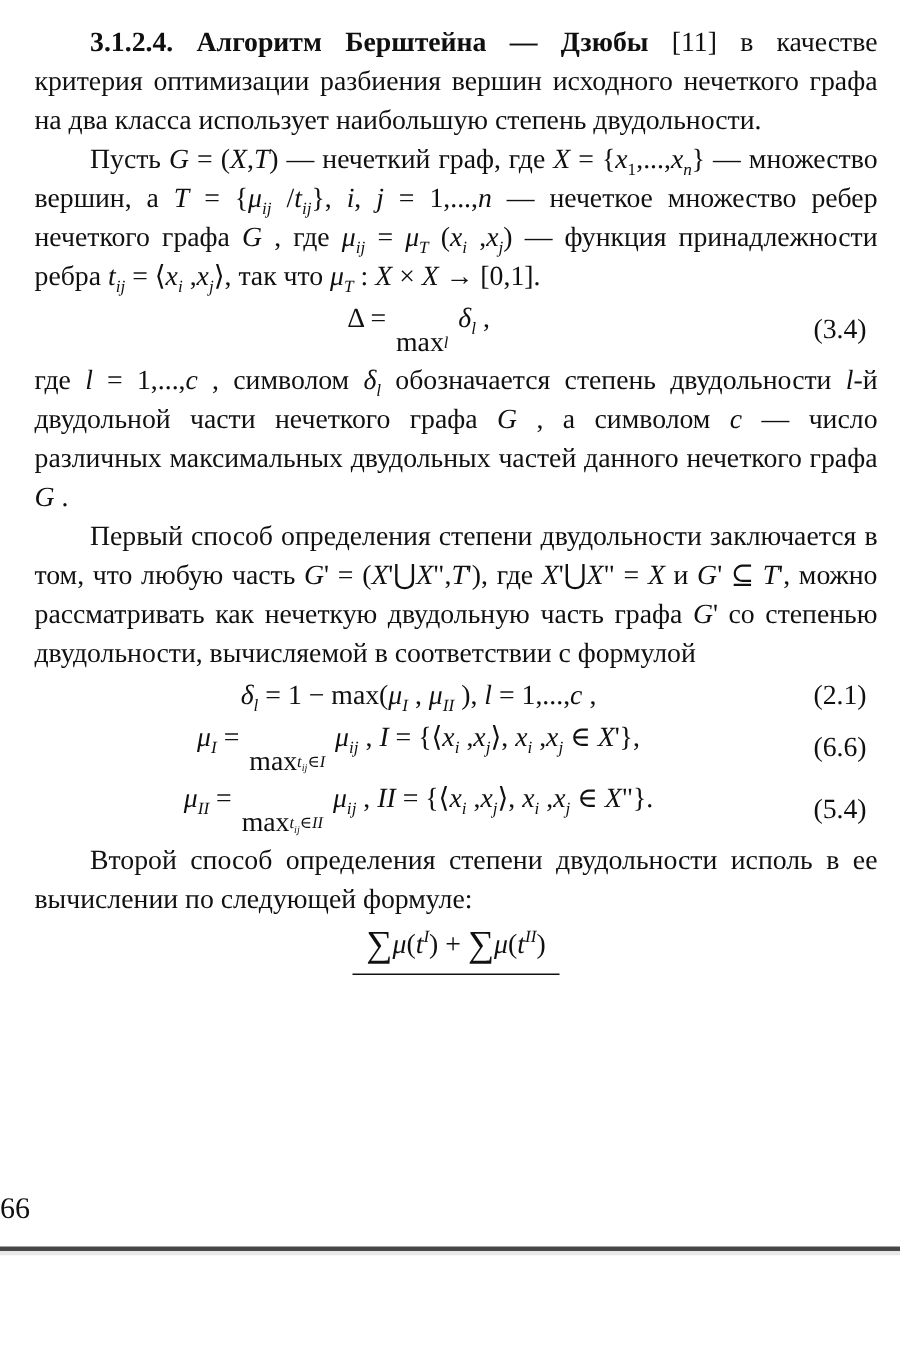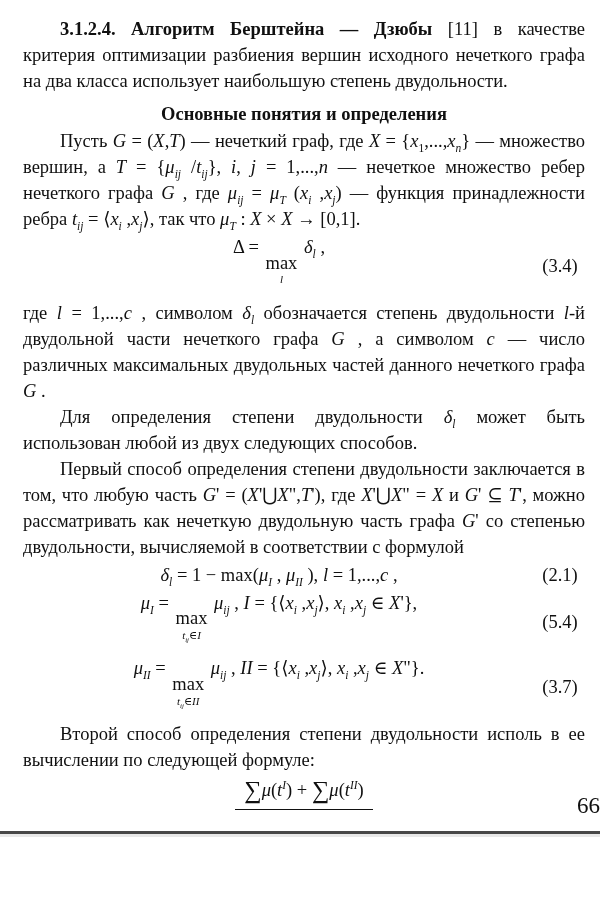--- a/index.html
+++ b/index.html
@@ -17,90 +17,88 @@
   }
   .para { margin: 0; text-align: justify; hyphens: none; }
   .indent { text-indent: 37px; }
   .heading { font-weight: bold; text-align: center; margin: 7px 0 1px 0; }
   i { font-style: italic; }
   sub, sup { font-size: 0.62em; line-height: 0; }
   .eq { display: flex; align-items: center; margin: 2px 0; }
   .eq-body { flex: 1; text-align: center; white-space: nowrap; }
   .eq-num { min-width: 50px; text-align: center; }
   .limop {
-    display: inline-flex; flex-direction: column; align-items: center;
-    vertical-align: -0.85em; line-height: 1.02; margin: 12px 2px; justify-content: flex-end;
+    display: inline-flex; align-items: center;
+    vertical-align: -0.85em; line-height: 1.02; margin: 0 2px; justify-content: flex-end;
   }
   .limop-op { line-height: 1.05; }
   .limop-lim { font-size: 11px; line-height: 1.05; margin-top: 1px; }
   .frac {
     display: inline-block; vertical-align: middle; text-align: center;
     line-height: 1.25; margin: 0 4px;
   }
   .frac-num { display: block; padding: 0 9px 3px 9px; border-bottom: 1.5px solid #111; }
   .sum { font-size: 1.32em; vertical-align: -0.08em; }
   .page-number {
     position: absolute; left: 0; right: 0; bottom: 18px;
-    text-align: right; font-size: 23px;
+    text-align: left; font-size: 20px;
   }
   .scan-edge-dark {
     position: absolute; left: 0; bottom: 3px; width: 100%; height: 3px;
     background: #474747;
   }
   .scan-edge-light {
     position: absolute; left: 0; bottom: 0; width: 100%; height: 3px;
     background: #e8e8e8;
   }
 </style>
 </head>
 <body>
 
 <div class="page">
 
   <p class="para indent"><b>3.1.2.4. Алгоритм Берштейна — Дзюбы</b><span> [11] в качестве крите­рия оптимизации разбиения вершин исходного нечеткого графа на два класса использует наибольшую степень двудольности.</span></p>
 
-  <div class="heading">Основные понятия и определения</div>
 
   <p class="para indent">Пусть <i>G</i> = (<i>X</i>,<i>T</i>) — нечеткий граф, где <i>X</i> = {<i>x</i><sub>1</sub>,...,<i>x</i><sub><i>n</i></sub>} — мно­жество вершин, а <i>T</i> = {<i>μ</i><sub><i>ij</i></sub> /<i>t</i><sub><i>ij</i></sub>}, <i>i</i>, <i>j</i> = 1,...,<i>n</i> — нечеткое множество ре­бер нечеткого графа <i>G</i> , где <i>μ</i><sub><i>ij</i></sub> = <i>μ</i><sub><i>T</i></sub> (<i>x</i><sub><i>i</i></sub> ,<i>x</i><sub><i>j</i></sub>) — функция принадлежно­сти ребра <i>t</i><sub><i>ij</i></sub> = ⟨<i>x</i><sub><i>i</i></sub> ,<i>x</i><sub><i>j</i></sub>⟩, так что <i>μ</i><sub><i>T</i></sub> : <i>X</i> × <i>X</i> → [0,1].</p>
 
 
   <div class="eq">
     <span class="eq-body"><span>Δ = </span><span class="limop">
           <span class="limop-op">max</span>
           <span class="limop-lim"><i>l</i></span>
         </span><span> <i>δ</i><sub><i>l</i></sub> ,</span></span>
     <span class="eq-num">(3.4)</span>
   </div>
 
   <p class="para">где <i>l</i> = 1,...,<i>c</i> , символом <i>δ</i><sub><i>l</i></sub> обозначается степень двудольности <i>l</i>-й двудольной части нечеткого графа <i>G</i> , а символом <i>c</i> — число различ­ных максимальных двудольных частей данного нечеткого графа <i>G</i> .</p>
 
-  <p class="para indent">Для определения степени двудольности <i>δ</i><sub><i>l</i></sub> может быть исполь­зован любой из двух следующих способов.</p>
 
   <p class="para indent">Первый способ определения степени двудольности заключается в том, что любую часть <i>G</i>' = (<i>X</i>'⋃<i>X</i>",<i>T</i>'), где <i>X</i>'⋃<i>X</i>" = <i>X</i> и <i>G</i>' ⊆ <i>T</i>', можно рассматривать как нечеткую двудольную часть графа <i>G</i>' со степенью двудольности, вычисляемой в соответствии с формулой</p>
 
   <div class="eq">
     <span class="eq-body"><i>δ</i><sub><i>l</i></sub> = 1 − max(<i>μ</i><sub><i>I</i></sub> , <i>μ</i><sub><i>II</i></sub> ), <i>l</i> = 1,...,<i>c</i> ,</span>
     <span class="eq-num">(2.1)</span>
   </div>
 
 
   <div class="eq">
     <span class="eq-body"><span><i>μ</i><sub><i>I</i></sub> = </span><span class="limop">
           <span class="limop-op">max</span>
           <span class="limop-lim"><i>t</i><sub><i>ij</i></sub>∈<i>I</i></span>
         </span><span> <i>μ</i><sub><i>ij</i></sub> , <i>I</i> = {⟨<i>x</i><sub><i>i</i></sub> ,<i>x</i><sub><i>j</i></sub>⟩, <i>x</i><sub><i>i</i></sub> ,<i>x</i><sub><i>j</i></sub> ∈ <i>X</i>'},</span></span>
-    <span class="eq-num">(5.4)</span>
+    <span class="eq-num">(6.6)</span>
   </div>
 
   <div class="eq">
     <span class="eq-body"><span><i>μ</i><sub><i>II</i></sub> = </span><span class="limop">
           <span class="limop-op">max</span>
           <span class="limop-lim"><i>t</i><sub><i>ij</i></sub>∈<i>II</i></span>
         </span><span> <i>μ</i><sub><i>ij</i></sub> , <i>II</i> = {⟨<i>x</i><sub><i>i</i></sub> ,<i>x</i><sub><i>j</i></sub>⟩, <i>x</i><sub><i>i</i></sub> ,<i>x</i><sub><i>j</i></sub> ∈ <i>X</i>"}.</span></span>
-    <span class="eq-num">(3.7)</span>
+    <span class="eq-num">(5.4)</span>
   </div>
 
 
   <p class="para indent">Второй способ определения степени двудольности исполь в ее вычислении по следующей формуле:</p>
 
   <div class="eq">
     <span class="eq-body"><span class="frac"><span class="frac-num"><span class="sum">∑</span><i>μ</i>(<i>t</i><sup><i>I</i></sup>) + <span class="sum">∑</span><i>μ</i>(<i>t</i><sup><i>II</i></sup>)</span></span></span>
 
   </div>
 

